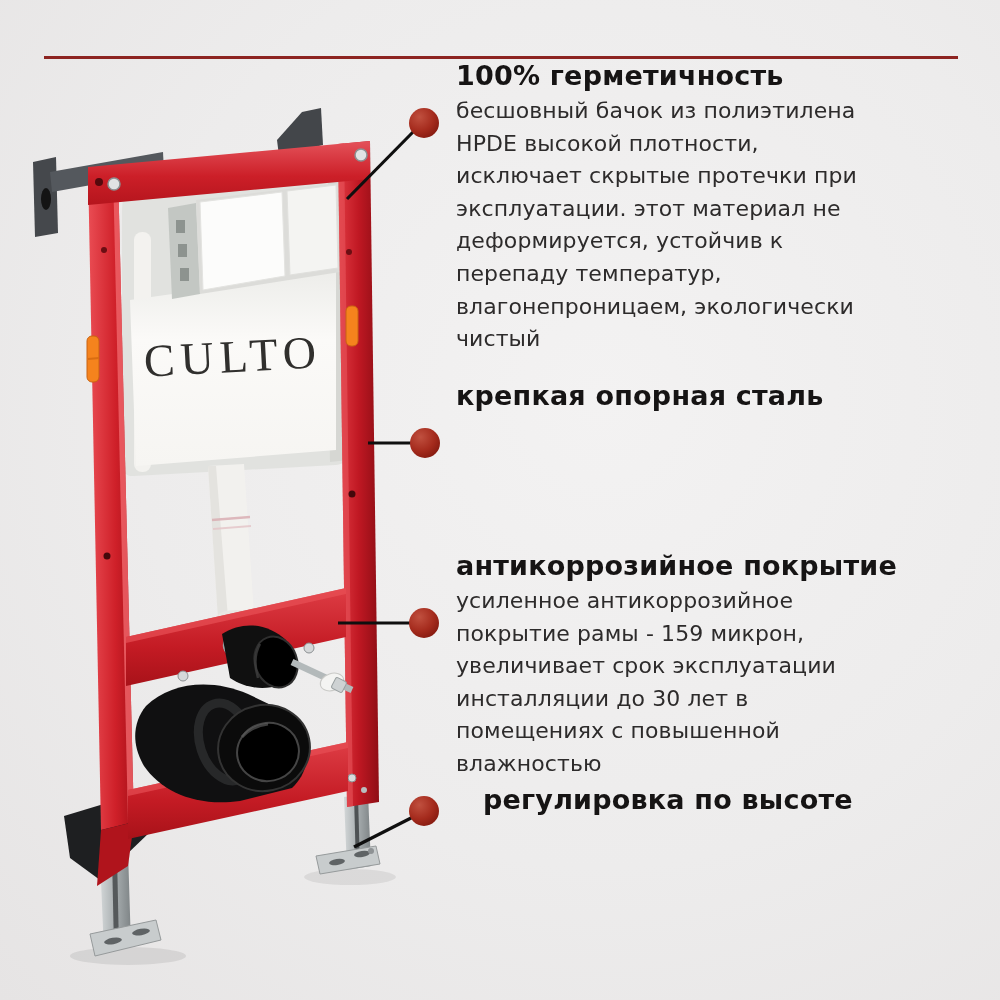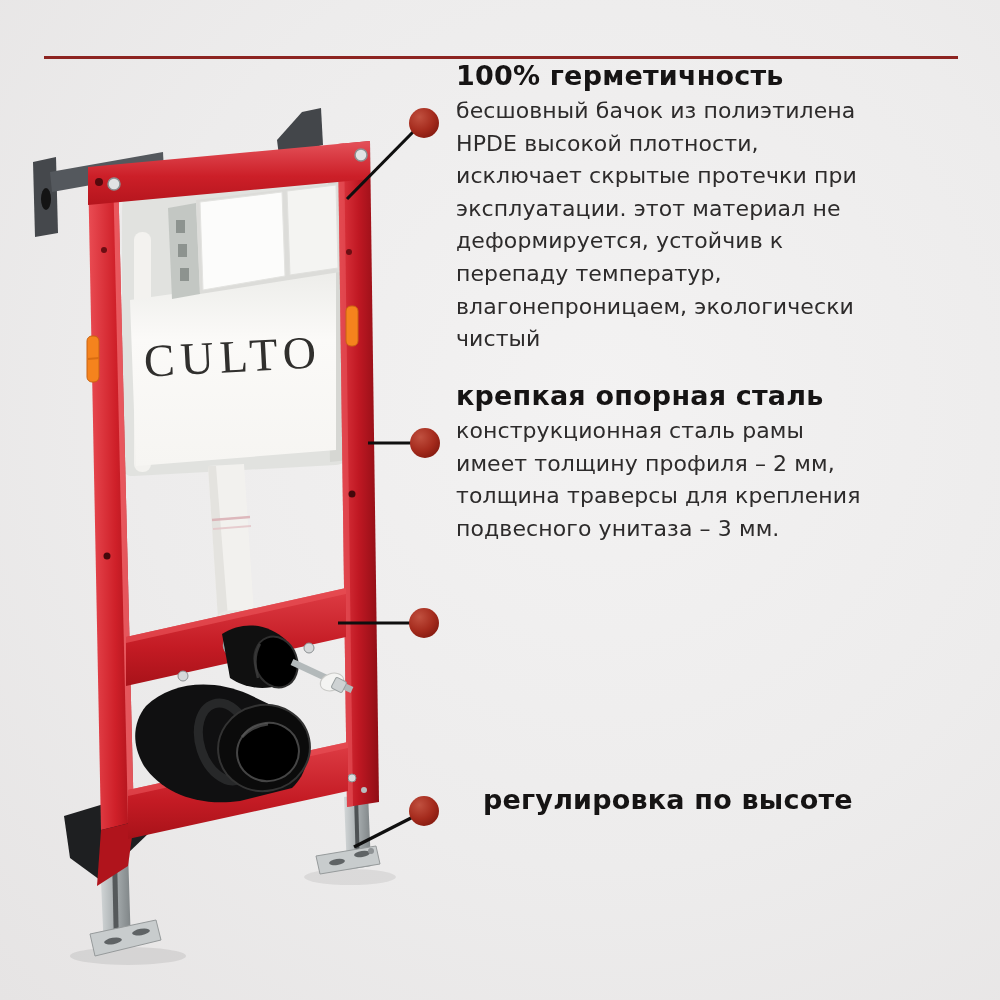--- a/index.html
+++ b/index.html
@@ -212,25 +212,28 @@
 HPDE высокой плотности,
 исключает скрытые протечки при
 эксплуатации. этот материал не
 деформируется, устойчив к
 перепаду температур,
 влагонепроницаем, экологически
 чистый</p>
     </div>
     <div class="section s2">
       <h3>крепкая опорная сталь</h3>
-      <p>конструкционная сталь рамы
-имеет толщину профиля – 2 мм,
-толщина траверсы для крепления
-подвесного унитаза – 3 мм.</p>
     </div>
     <div class="section s3">
+      <h3>антикоррозийное покрытие</h3>
+      <p>усиленное антикоррозийное
+покрытие рамы - 159 микрон,
+увеличивает срок эксплуатации
+инсталляции до 30 лет в
+помещениях с повышенной
+влажностью</p>
     </div>
     <div class="section s4">
       <h3>регулировка по высоте</h3>
     </div>
   </div>
 
 </div>
 
 </body></html>

